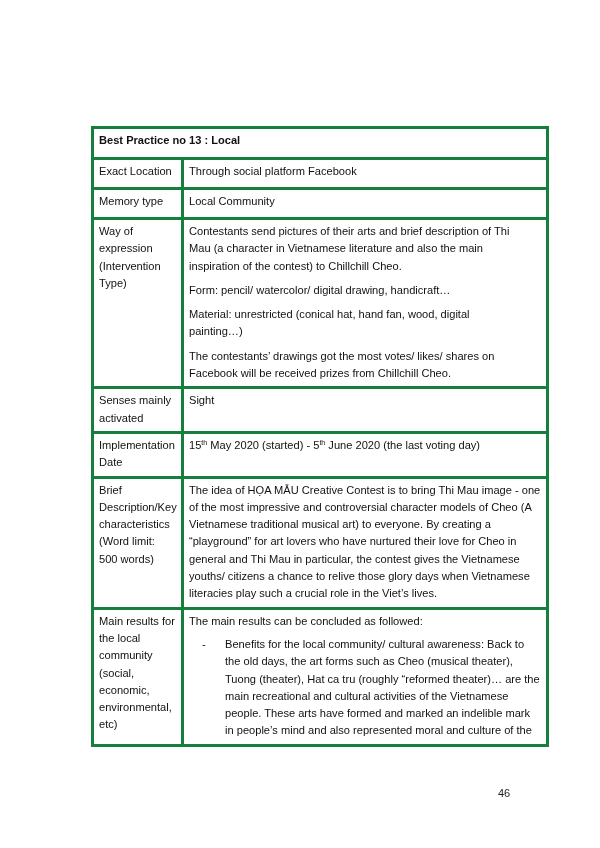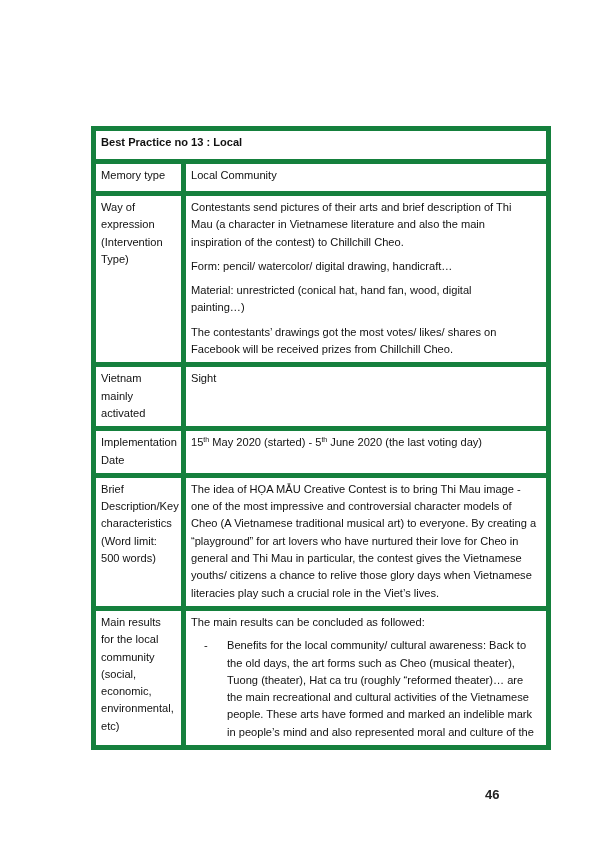--- a/index.html
+++ b/index.html
@@ -1,67 +1,71 @@
 <!DOCTYPE html>
 <html><head>
 <meta charset="utf-8">
 <style>
   html, body { margin: 0; padding: 0; background: #ffffff; }
   body { width: 600px; height: 848px; position: relative; overflow: hidden;
          font-family: "Liberation Sans", sans-serif; color: #111; }
   .page { position: absolute; left: 0; top: 0; width: 600px; height: 848px; background: #fff; }
   table.bp { position: absolute; left: 91px; top: 126px; width: 455px;
              border-collapse: collapse; table-layout: fixed; }
-  table.bp td { border: 5px solid #15803d; vertical-align: top; padding: 3px 5px 4px 5px;
+  table.bp td { border: 3px solid #15803d; vertical-align: top; padding: 3px 5px 4px 5px;
                 font-size: 11.1px; line-height: 17.3px; }
   col.c1 { width: 90px; }
   col.c2 { width: 365px; }
   td.header-cell { font-size: 6.2px; font-weight: bold; line-height: 10px; height: 21px; padding: 1px 4px; }
   .bold { font-weight: bold; }
   p { margin: 0 16px 7px 0; }
   p:last-child { margin-bottom: 0; }
   sup { font-size: 7px; line-height: 0; vertical-align: 4px; }
   ul.dash { list-style: none; margin: 6px 0 0 0; padding: 0 0 0 36px; }
   ul.dash li { position: relative; }
   ul.dash li .dash-mark { position: absolute; left: -23px; top: 0; }
   .row-topic td { height: 36px; }
   .row-loc td { height: 20px; }
   .row-mem td { height: 20px; margin-top: 23px; }
   .row-senses td { height: 33px; }
   .row-date td { height: 33px; margin-left: 22px; }
-  .page-number { position: absolute; left: 485px; top: 787px; font-size: 13px; color: #222; font-weight: bold; }
+  .page-number { position: absolute; left: 498px; top: 787px; font-size: 11px; color: #222; }
 </style>
 </head>
 <body>
 
 <div class="page">
   <table class="bp">
     <colgroup>
         <col class="c1">
         <col class="c2">
       </colgroup>
     <tbody>
         <tr>
       <td colspan="2" class="header-cell">Best Practice no 13 : Local</td>
+    </tr>
+    <tr class="row-loc">
+      <td>Exact Location</td>
+      <td>Through social platform Facebook</td>
     </tr>
     <tr class="row-mem">
       <td>Memory type</td>
       <td>Local Community</td>
     </tr>
     <tr>
       <td>Way of expression (Intervention Type)</td>
       <td>
         <p>Contestants send pictures of their arts and brief description of Thi Mau (a character in Vietnamese literature and also the main inspiration of the contest) to Chillchill Cheo.</p>
         <p>Form: pencil/ watercolor/ digital drawing, handicraft…</p>
         <p>Material: unrestricted (conical hat, hand fan, wood, digital painting…)</p>
         <p>The contestants’ drawings got the most votes/ likes/ shares on Facebook will be received prizes from Chillchill Cheo.</p>
       </td>
     </tr>
     <tr class="row-senses">
-      <td>Vietnam mainly activated</td>
+      <td>Senses mainly activated</td>
       <td>Sight</td>
     </tr>
     <tr class="row-date">
       <td>Implementation Date</td>
       <td><span>15</span><sup>th</sup><span> May 2020 (started) - </span><span>5</span><sup>th</sup><span> June 2020 (the last voting day)</span></td>
     </tr>
     <tr>
       <td>Brief Description/Key characteristics (Word limit: 500 words)</td>
       <td>The idea of HỌA MẪU Creative Contest is to bring Thi Mau image - one of the most impressive and controversial character models of Cheo (A Vietnamese traditional musical art) to everyone. By creating a “playground” for art lovers who have nurtured their love for Cheo in general and Thi Mau in particular, the contest gives the Vietnamese youths/ citizens a chance to relive those glory days when Vietnamese literacies play such a crucial role in the Viet’s lives.</td>
     </tr>

